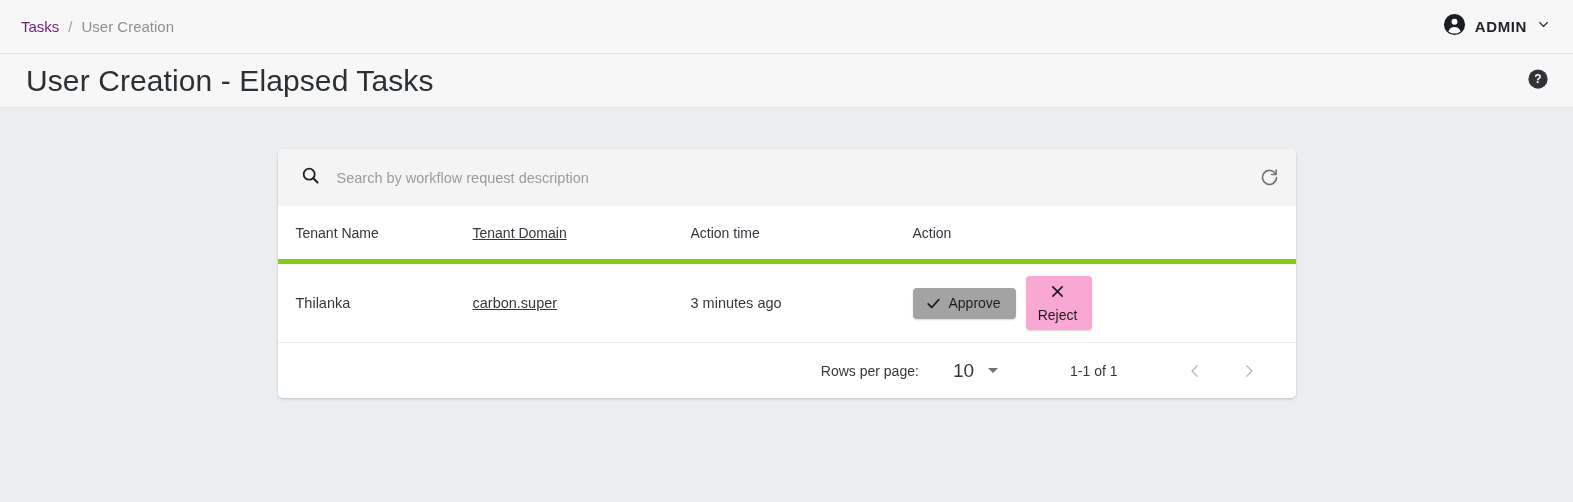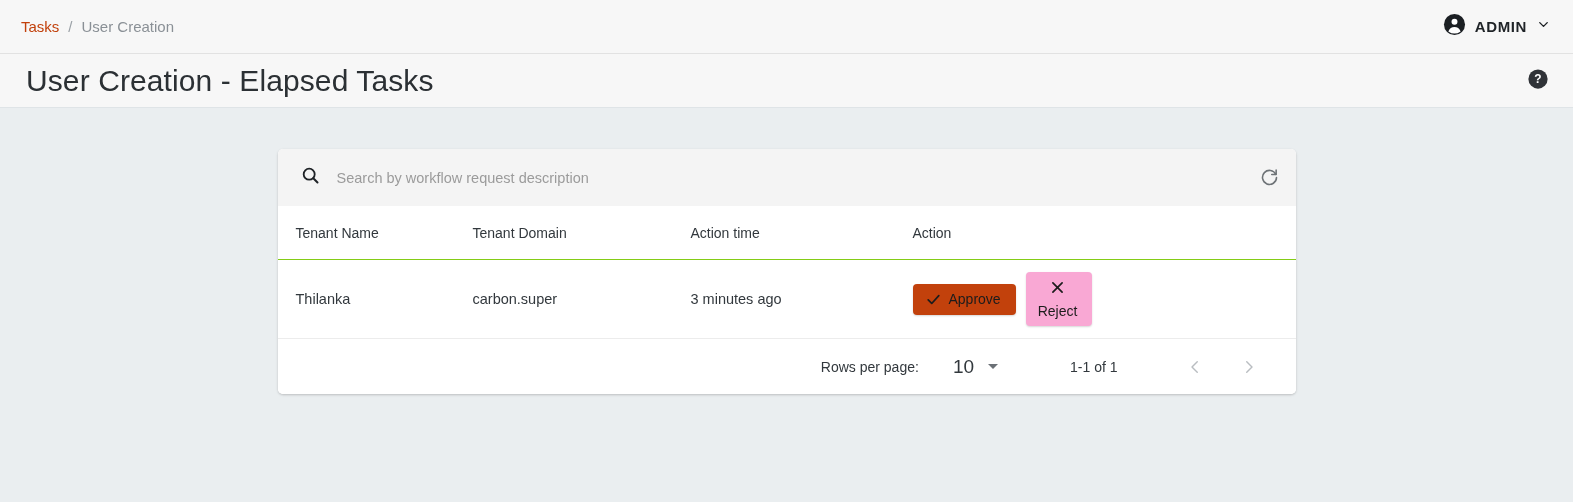--- a/index.html
+++ b/index.html
@@ -19,21 +19,21 @@
     display: flex;
     align-items: center;
     padding: 0 22px 0 21px;
   }
   .breadcrumb {
     display: flex;
     align-items: center;
     font-size: 15px;
     gap: 9px;
   }
-  .crumb-root { color: #c2410c; }
+  .crumb-root { color: #701a75; }
   .crumb-sep { color: #9aa0a6; }
   .crumb-current { color: #8a9096; }
 
   .topbar-spacer { flex: 1; }
 
   .account {
     display: flex;
     align-items: center;
     gap: 9px;
     color: #1f2327;
@@ -118,46 +118,46 @@
     font-size: 14px;
     font-weight: normal;
     color: #32383d;
     padding: 19px 0 18px 0;
     background: #fff;
   }
   .table tbody td {
     font-size: 14.5px;
     color: #32383d;
     padding: 18px 0 18px 0;
-    border-top: 1px solid #84cc16;
+    border-top: 5px solid #84cc16;
     background: #fff;
   }
   .col-1 { width: 195px; padding-left: 18px !important; }
-  .col-2 { width: 218px; }
+  .col-2 { width: 218px; text-decoration: underline; }
   .col-3 { width: 222px; }
   .col-4 { width: auto; }
   .cell-muted { color: #8b9097; }
 
   .actions-cell { padding-top: 12px !important; padding-bottom: 12px !important; }
   .action-group { display: flex; align-items: center; gap: 10px; }
 
   .btn {
     display: inline-flex;
     align-items: center;
     gap: 7px;
     border: none;
     border-radius: 4px;
     padding: 7px 15px 7px 12px;
     font-family: "Liberation Sans", sans-serif;
     font-size: 14px;
     color: #1c1c1c;
     cursor: pointer;
     box-shadow: 0 1px 2px rgba(0,0,0,0.16);
   }
-  .btn-approve { background: #c2410c; }
+  .btn-approve { background: #a3a3a3; }
   .btn-reject  { background: #f9a8d4; flex-direction: column; }
   .btn svg { display: block; }
 
   
   .card-footer {
     height: 56px;
     border-top: 1px solid #ececec;
     display: flex;
     align-items: center;
     justify-content: flex-end;

